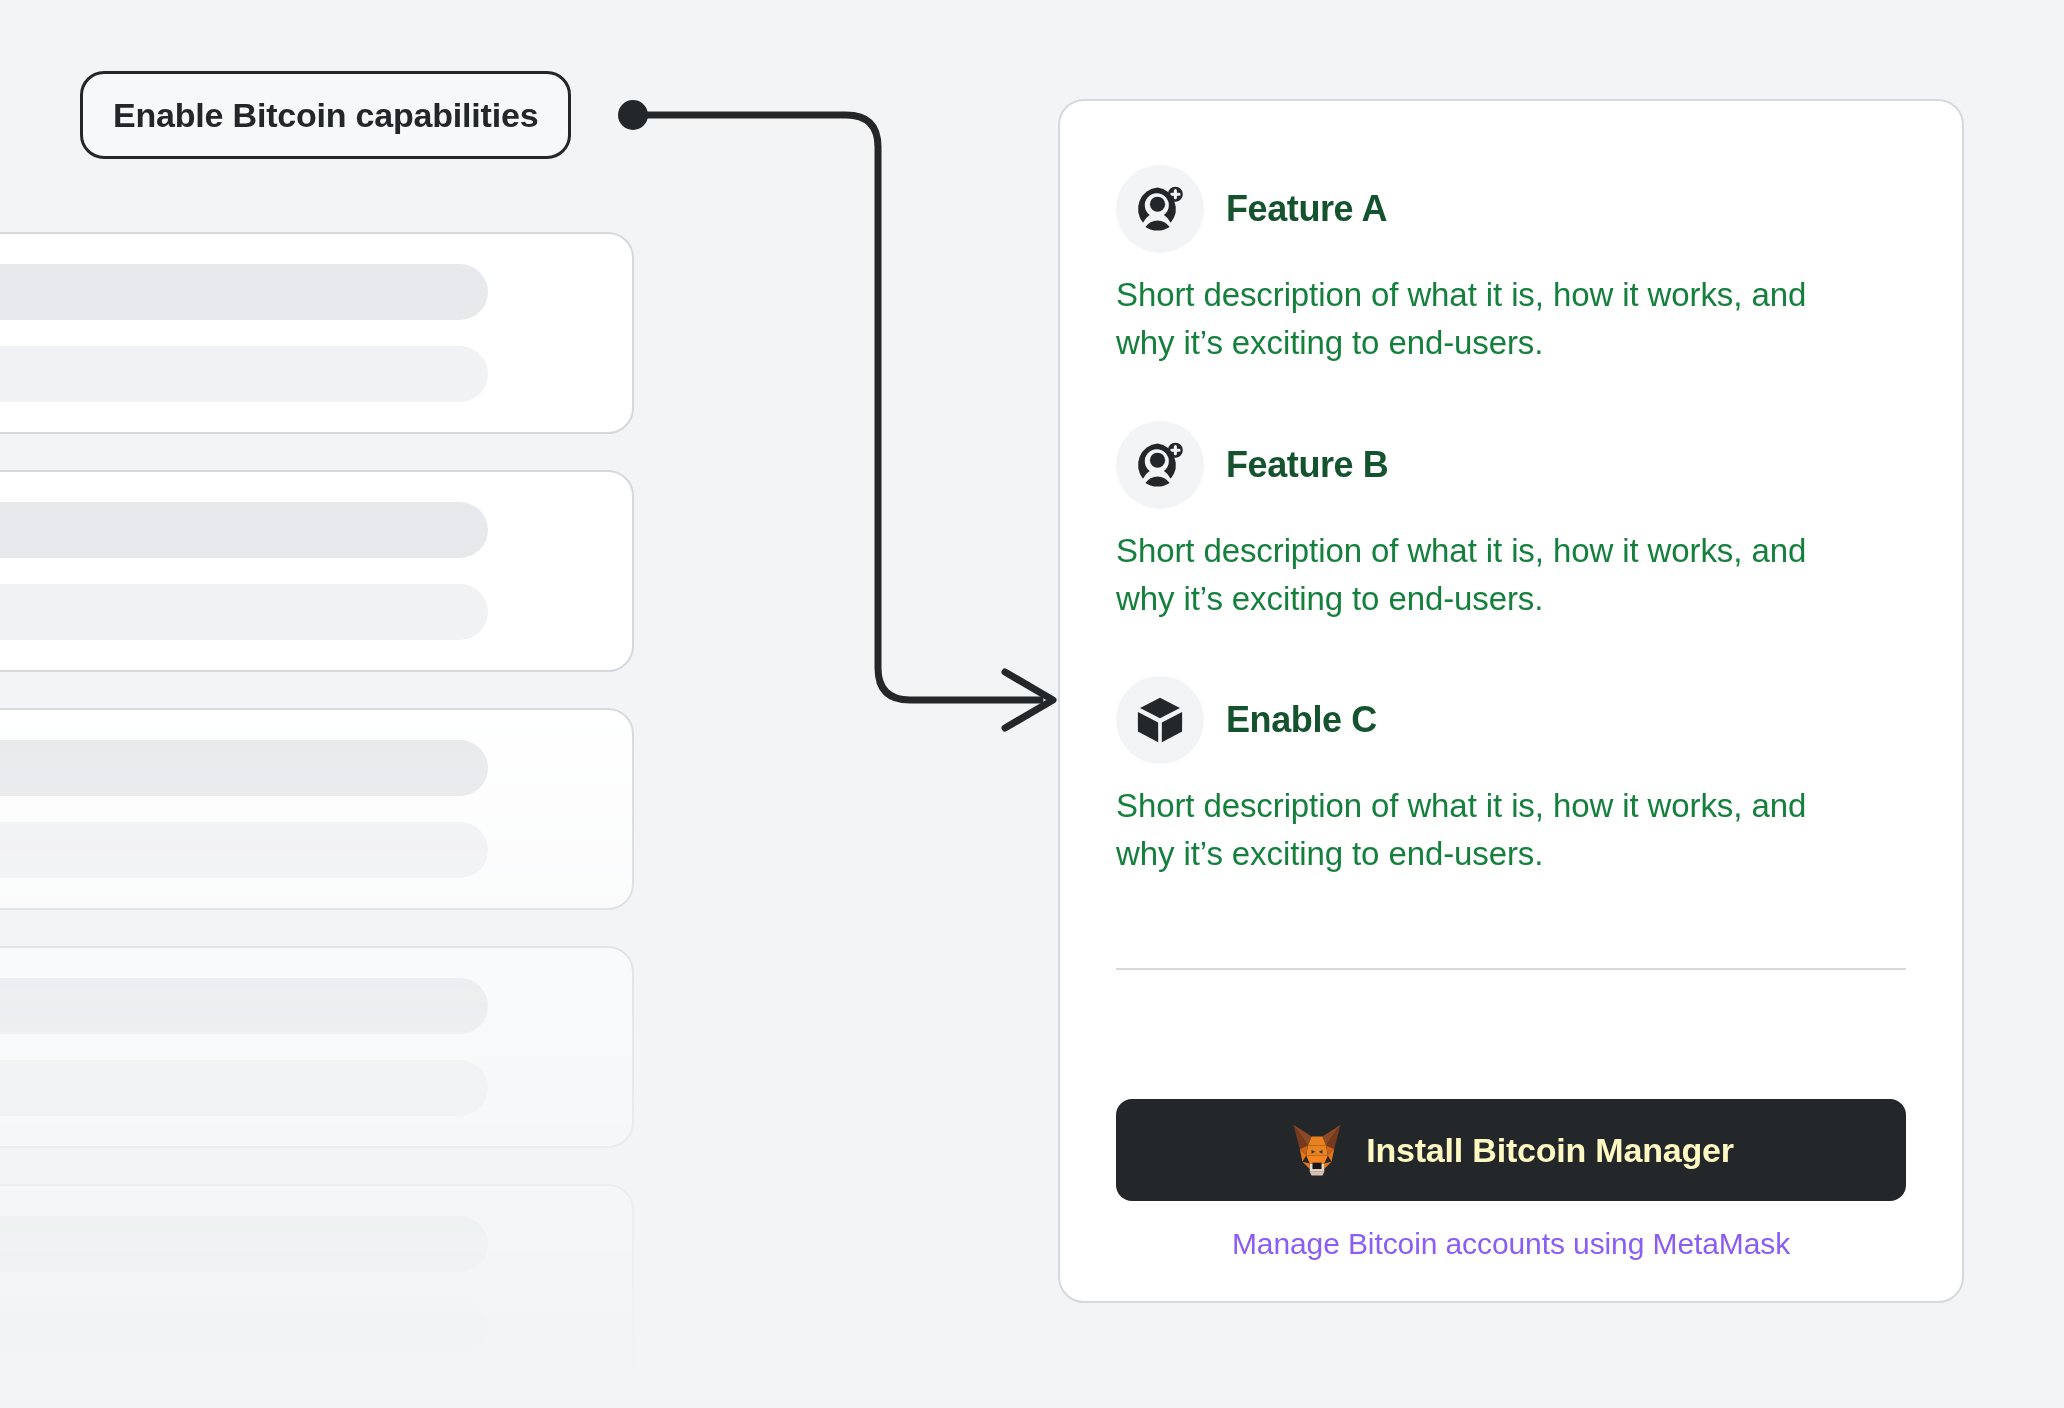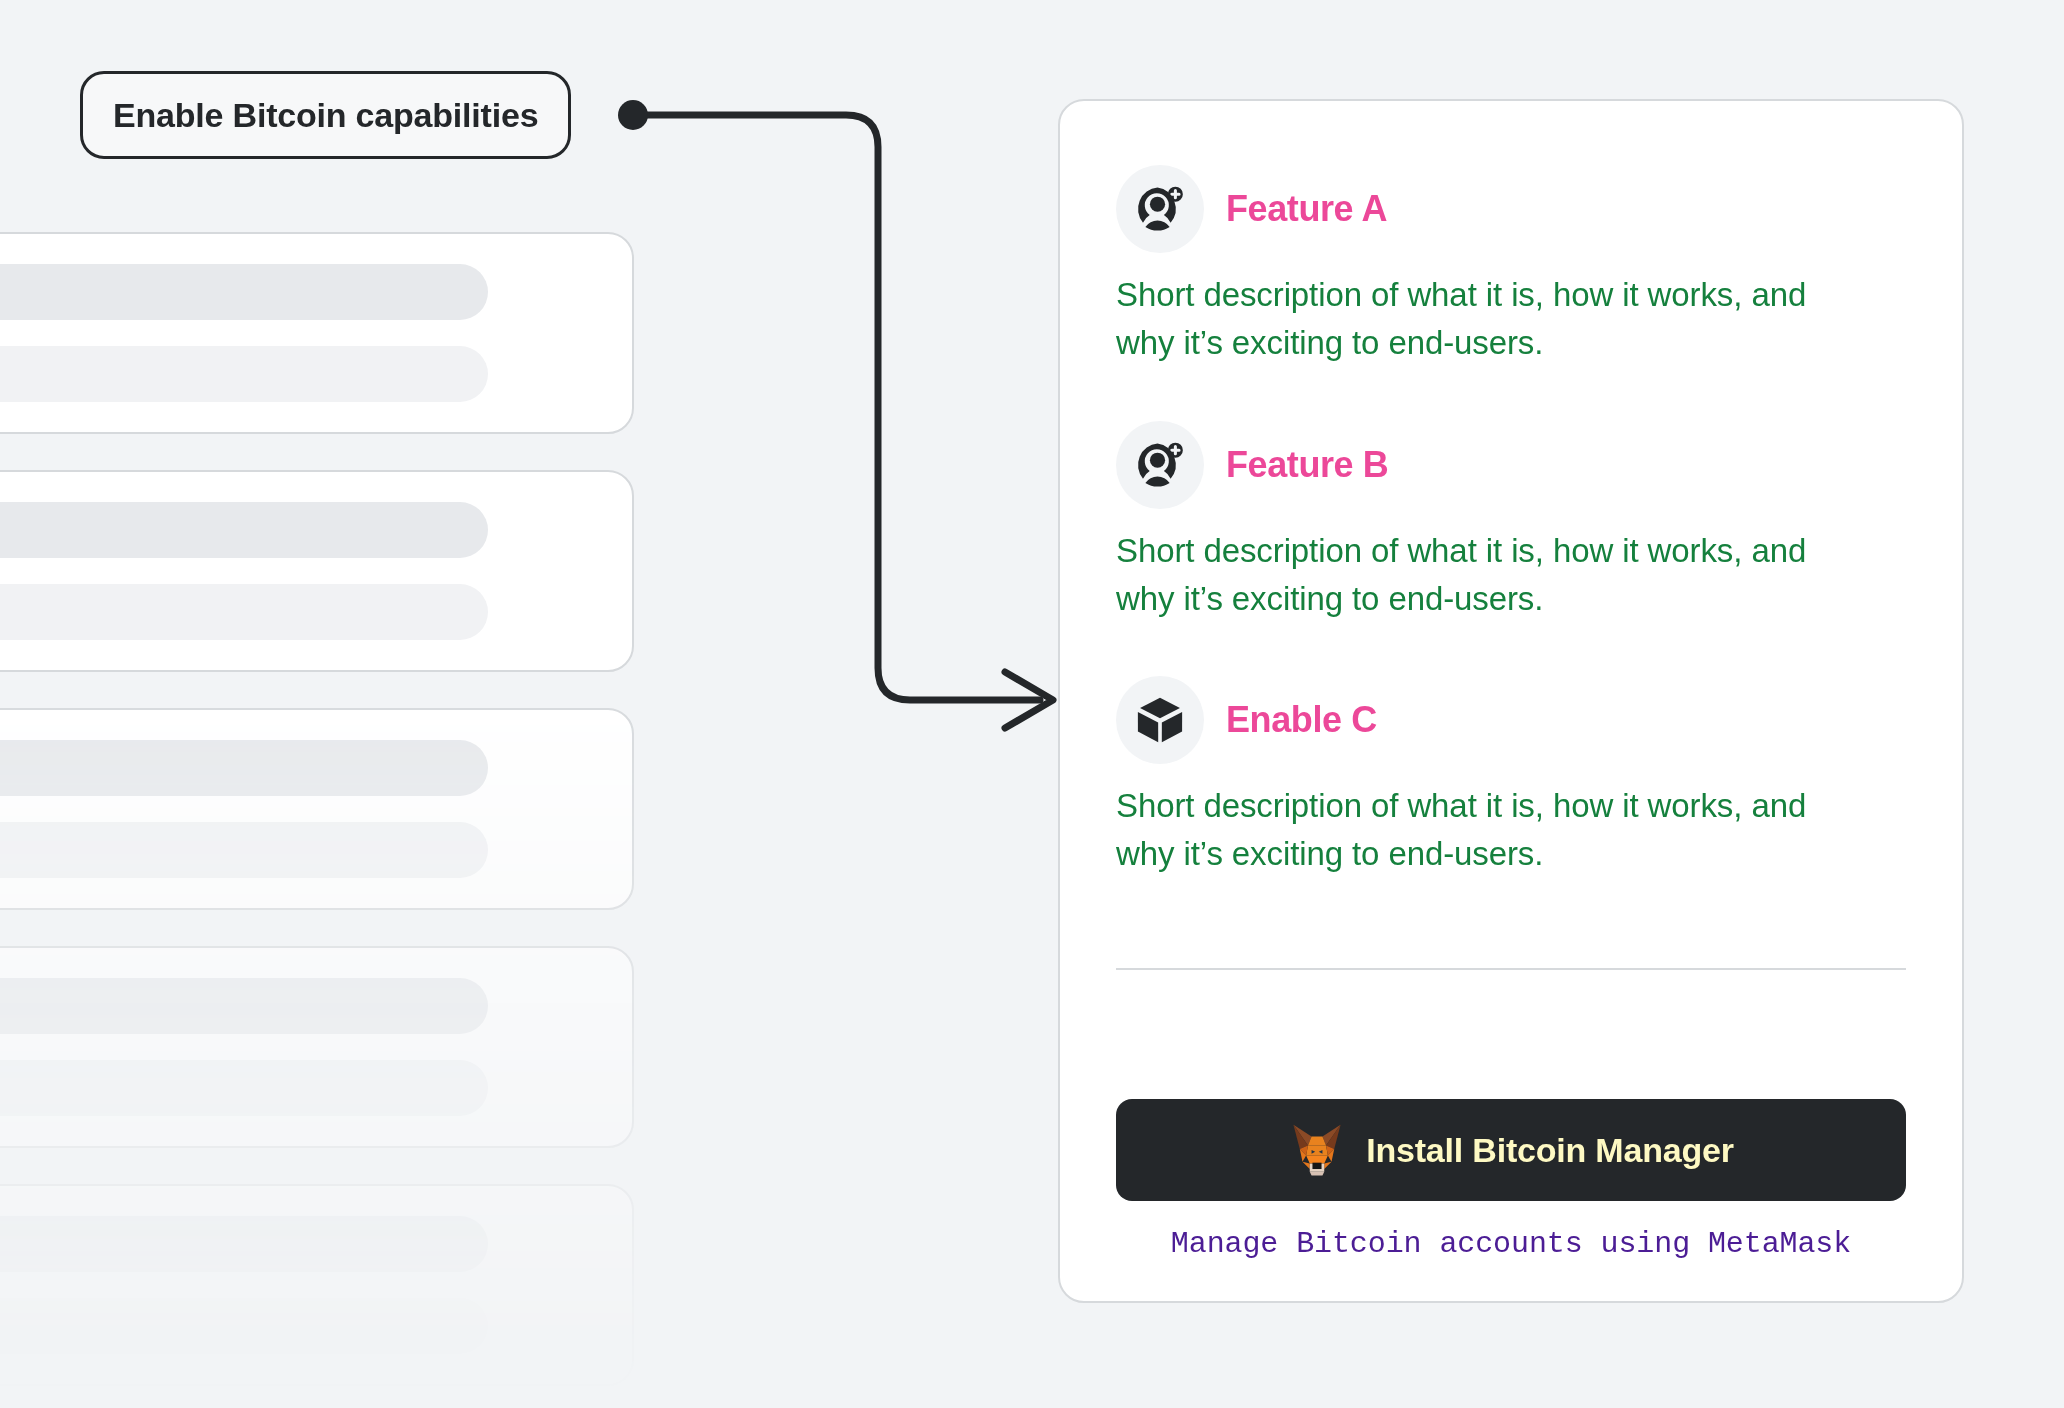--- a/index.html
+++ b/index.html
@@ -145,21 +145,21 @@
     justify-content: center;
   }
   .feature-icon-wrap svg {
     width: 52px;
     height: 52px;
     display: block;
   }
   .feature-title {
     font-size: 36px;
     font-weight: 700;
-    color: #ec4899;
+    color: #14532d;
     letter-spacing: -0.4px;
   }
   .feature-desc {
     font-size: 33px;
     line-height: 1.45;
     color: #15803d;
     max-width: 740px;
     letter-spacing: -0.1px;
   }
 
@@ -200,24 +200,23 @@
   }
   .fox-logo {
     width: 58px;
     height: 58px;
     display: block;
     flex: 0 0 auto;
   }
 
   .footer-caption {
     font-size: 30px;
-    color: #4c1d95;
+    color: #8b5cf6;
     letter-spacing: -0.1px;
     text-align: center;
-    font-family: Liberation Mono, monospace;
   }
 </style>
 </head>
 <body>
 
 <div class="skeleton-column">
   <div class="skeleton-card">
     <div class="skeleton-bar primary"></div>
     <div class="skeleton-bar secondary"></div>
   </div>

